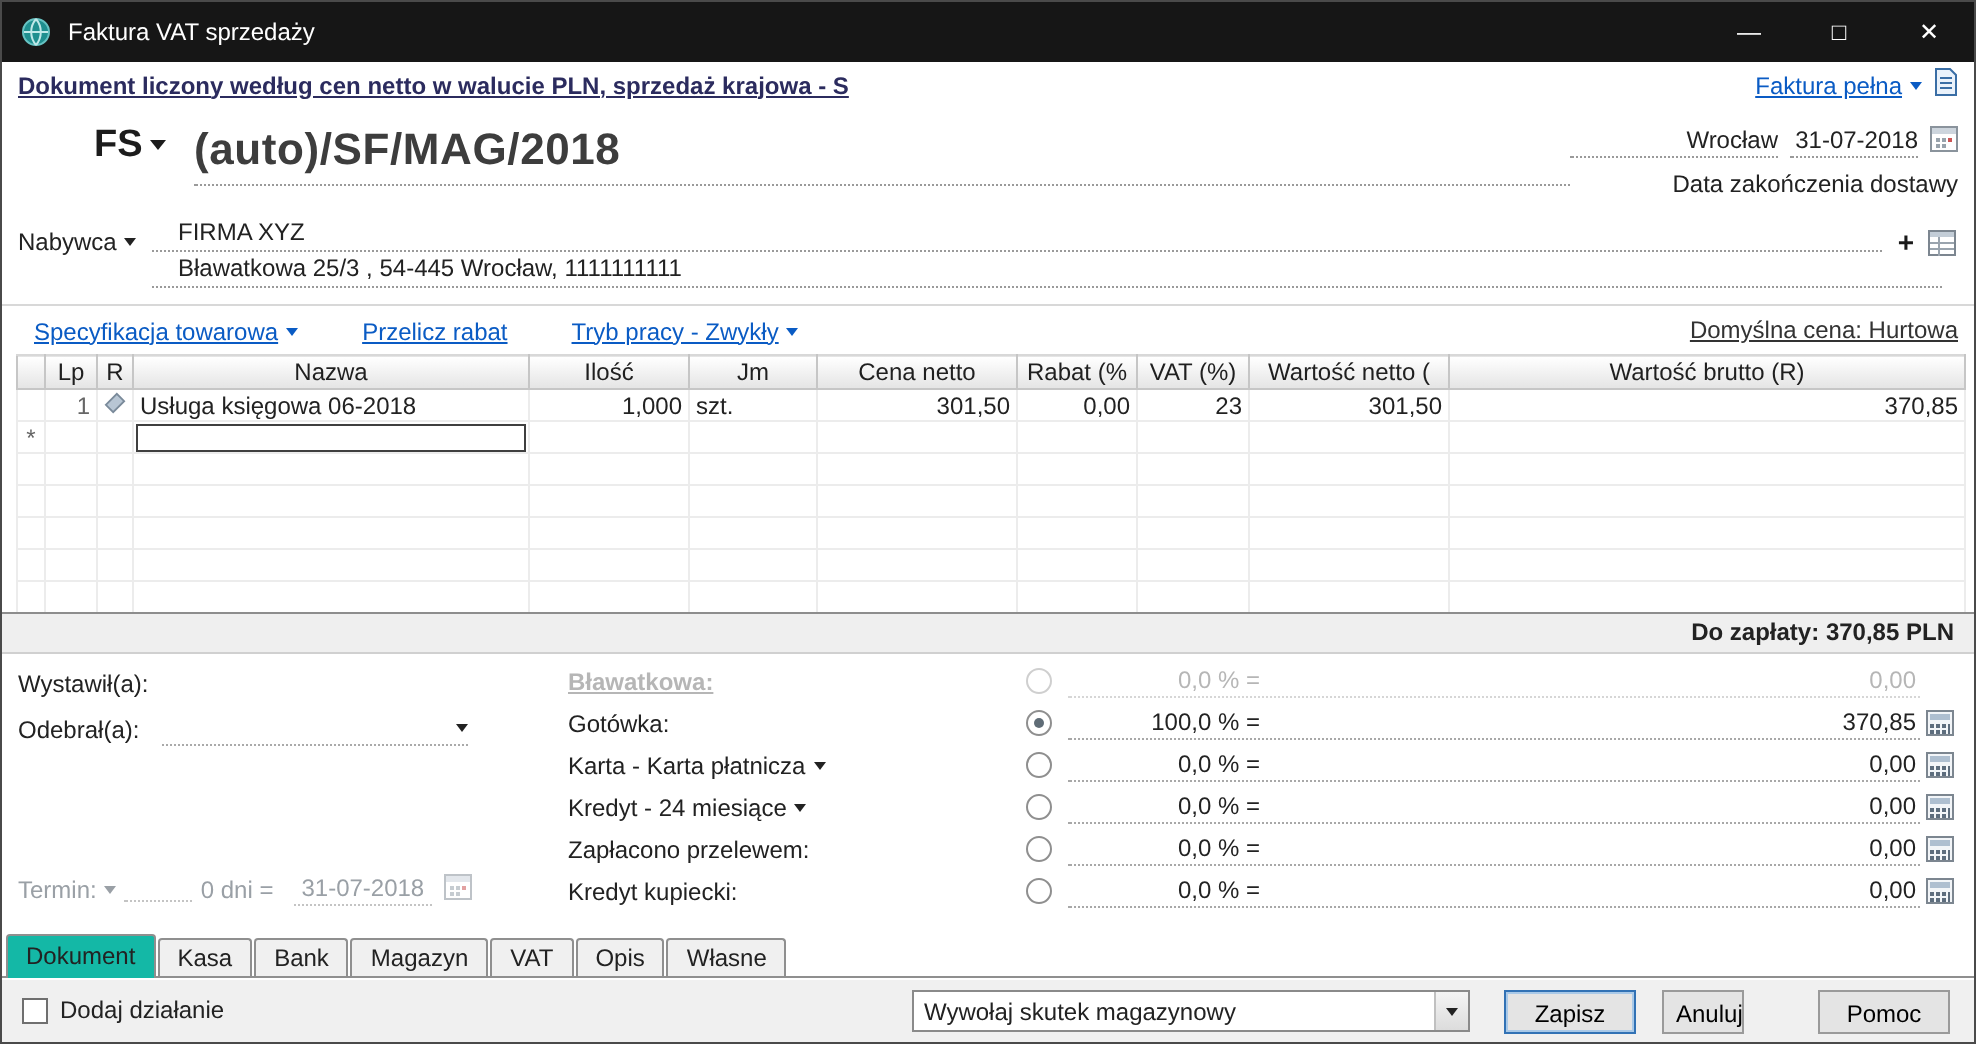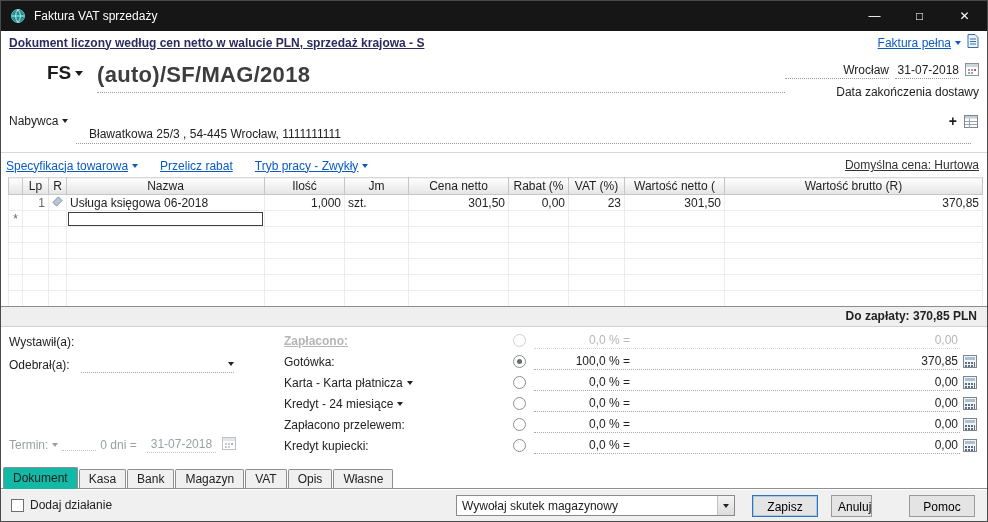--- a/index.html
+++ b/index.html
@@ -40,21 +40,21 @@
   
   .buyer { position:absolute; top:105px; left:0; right:0; height:45px; background:#fff; }
   .buyer .lbl { position:absolute; left:8px; top:8px; }
   .buyer .name-row { position:absolute; left:75px; right:46px; top:3px; height:17px; border-bottom:1px dotted #9a9a9a; padding-left:13px; }
   .buyer .addr-row { position:absolute; left:75px; right:16px; top:21px; height:17px; border-bottom:1px dotted #9a9a9a; padding-left:13px; }
   .buyer .plus { position:absolute; right:30px; top:7px; font-size:14px; font-weight:bold; color:#1a1a1a; cursor:pointer; }
   .buyer .listico { position:absolute; right:9px; top:9px; }
   .divider { position:absolute; top:151px; left:0; right:0; border-top:1px solid #d8d8d8; }
 
   
-  .linkrow { position:absolute; top:155px; left:0; right:0; height:19px; display:flex; align-items:center; gap:22px; padding-left:5px; background:#fff; }
+  .linkrow { position:absolute; top:155px; left:0; right:0; height:19px; display:flex; align-items:center; gap:32px; padding-left:16px; background:#fff; }
   .defprice { position:absolute; right:8px; top:2px; color:#333; text-decoration:underline; }
 
   
   table.items { position:absolute; top:176px; left:7px; width:974px; border-collapse:collapse; table-layout:fixed; font-size:12px; }
   col.c0{width:14px} col.c1{width:26px} col.c2{width:18px} col.c3{width:198px} col.c4{width:80px}
   col.c5{width:64px} col.c6{width:100px} col.c7{width:60px} col.c8{width:56px} col.c9{width:100px} col.c10{width:258px}
   .items th { height:17px; background:linear-gradient(#ffffff,#e4e4e4); border:1px solid #c6c6c6; border-top:1px solid #d8d8d8; font-weight:normal; text-align:center; padding:0 2px; white-space:nowrap; overflow:hidden; color:#1f1f1f; }
   .items td { height:16px; border-right:1px solid #ececec; border-bottom:1px solid #ececec; padding:0 3px; white-space:nowrap; overflow:hidden; }
   .items td:first-child { border-left:1px solid #ececec; }
   .items .num { text-align:right; }
@@ -172,20 +172,21 @@
             <rect x="6" y="6" width="2" height="2" fill="#99a3ac"></rect>
             <rect x="9" y="6" width="2" height="2" fill="#cc5555"></rect>
             <rect x="3" y="9" width="2" height="2" fill="#99a3ac"></rect>
             <rect x="6" y="9" width="2" height="2" fill="#99a3ac"></rect>
           </svg></span>
     </div>
   </div>
 
   <div class="buyer">
     <span class="lbl"><span>Nabywca</span><i class="arr"></i></span>
+    <div class="name-row"><span>FIRMA XYZ</span></div>
     <div class="addr-row"><span>Bławatkowa 25/3 , 54-445 Wrocław, 1111111111</span></div>
     <span class="plus">+</span>
     <span class="listico">
       <svg width="14" height="13" viewBox="0 0 14 13">
           <rect x="0.5" y="0.5" width="13" height="12" fill="#fff" stroke="#7c8690"></rect>
           <rect x="1" y="1" width="12" height="2.5" fill="#c3cdd7"></rect>
           <line x1="1" y1="6.5" x2="13" y2="6.5" stroke="#9aa4ae"></line>
           <line x1="1" y1="9.5" x2="13" y2="9.5" stroke="#9aa4ae"></line>
           <line x1="5.5" y1="3.5" x2="5.5" y2="13" stroke="#9aa4ae"></line>
         </svg>
@@ -335,21 +336,21 @@
     <span class="lefty" style="top:8px;">Wystawił(a):</span>
     <span class="lefty" style="top:31px;">Odebrał(a):</span>
     <div class="flatcombo" style="top:29px;">
       <span class="val"></span>
       <i class="arr"></i>
     </div>
 
     <div class="payrows">
 
       <div class="prow disabled">
-        <span class="plabel linky">Zapłacono:</span>
+        <span class="plabel linky">Bławatkowa:</span>
         <span class="radio"></span>
         <span class="payline">
             <span class="pct">0,0 % =</span>
             <span class="fill"></span>
             <span class="amt">0,00</span>
           </span>
         <span class="calcico hiddenico"></span>
       </div>
 
       <div class="prow">

